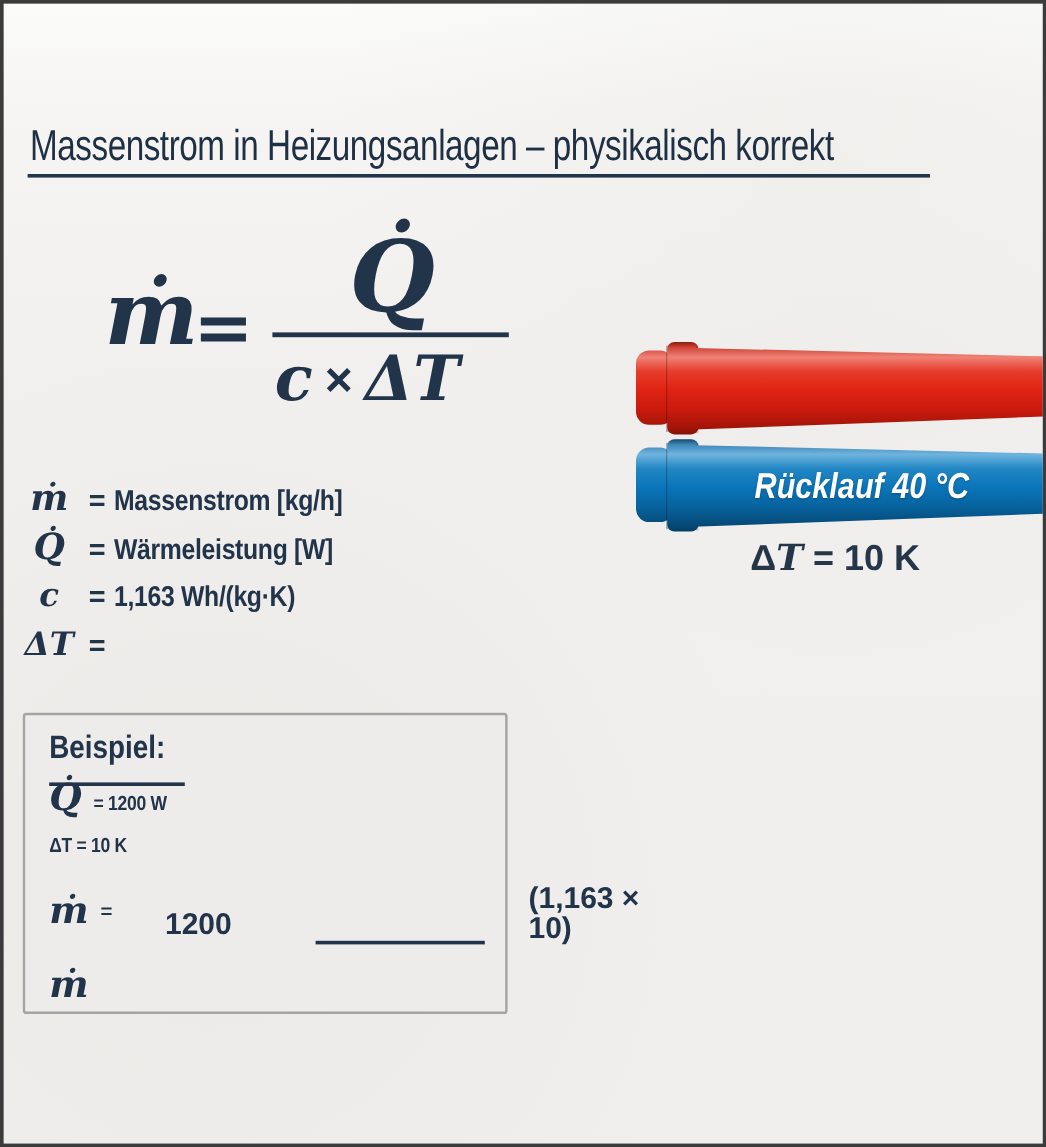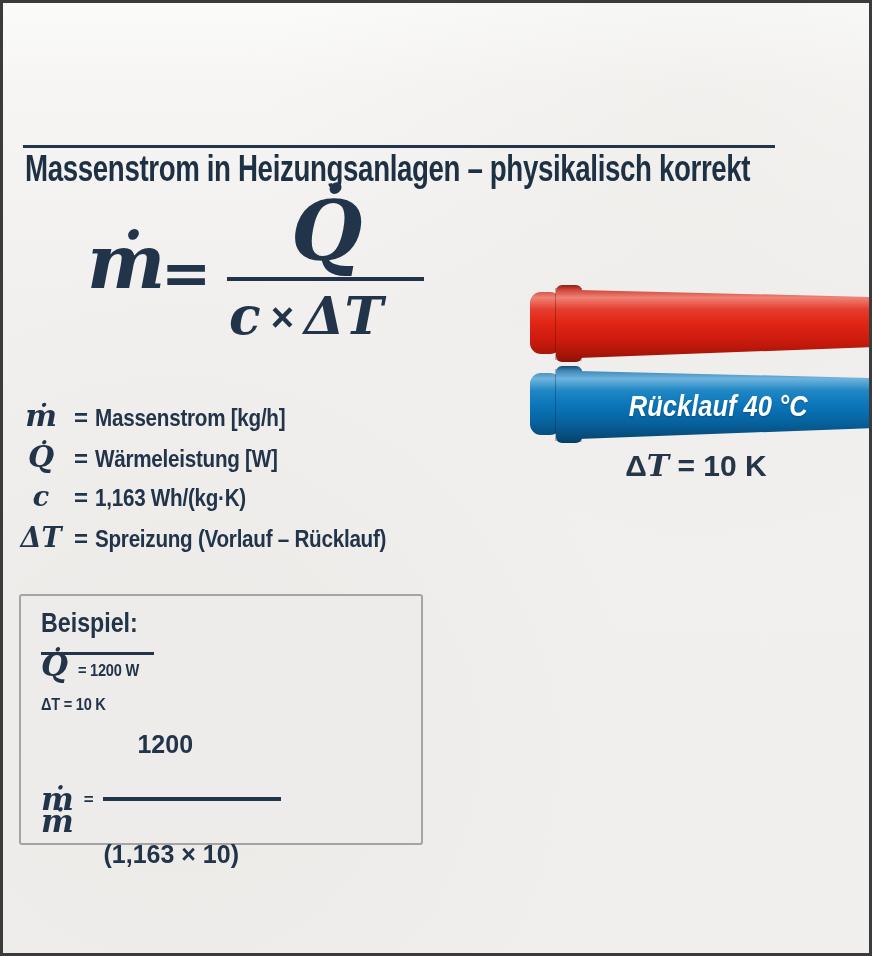--- a/index.html
+++ b/index.html
@@ -16,21 +16,21 @@
       radial-gradient(circle at 20% 75%, rgba(214,211,204,0.20), transparent 45%),
       radial-gradient(circle at 80% 12%, rgba(220,218,212,0.18), transparent 40%),
       linear-gradient(180deg,#fbfbfa 0%,#f6f5f3 9%,#f1f0ee 32%,#f0efed 100%);
     overflow:hidden;
     color:#22344a;
   }
   .abs{position:absolute;line-height:1;}
   .condensed{display:inline-block;transform:scaleX(0.86);transform-origin:left center;white-space:nowrap;}
 
   
-  .title{left:22px;top:100px;width:840px;font-size:36px;font-weight:bold;color:#1e3044;letter-spacing:-0.5px;margin-top:48px;}
+  .title{left:22px;top:100px;width:840px;font-size:36px;font-weight:normal;color:#1e3044;letter-spacing:-0.5px;}
   .title .condensed{transform:scaleX(0.77);}
   .title-rule{left:20px;top:142px;width:752px;height:3px;background:#23354a;}
 
   
   .sym{font-family:"DejaVu Serif",serif;font-style:italic;font-weight:bold;}
   .f-m{left:84px;top:222px;font-size:74px;}
   .f-eq{left:158px;top:240px;font-size:60px;font-family:"DejaVu Serif",serif;font-weight:bold;}
   .f-q{left:288px;top:187px;font-size:82px;}
   .f-bar{left:224px;top:274px;width:197px;height:4px;background:#22344a;}
   .f-den{left:226px;top:287px;font-size:52px;display:flex;gap:10px;align-items:baseline;}
@@ -61,21 +61,21 @@
     background:#edecea;border:2px solid #a5a4a2;border-radius:3px;}
   .ex-title{left:20px;top:14px;font-size:27px;font-weight:bold;
     border-bottom:3px solid #22344a;padding-bottom:15px;}
   .ex-row{display:flex;align-items:baseline;gap:10px;}
   .ex-q{left:20px;top:54px;}
   .ex-dt{left:20px;top:100px;}
   .ex-frac{left:20px;top:136px;display:flex;align-items:center;gap:10px;}
   .ex-res{left:20px;top:210px;}
   .ex-sym{font-family:"DejaVu Serif",serif;font-style:italic;font-weight:bold;font-size:31px;}
   .ex-text{font-size:17px;font-weight:bold;letter-spacing:-0.3px;}
-  .frac-col{display:flex;flex-direction:column;align-items:flex-start;gap:36px;}
+  .frac-col{display:flex;flex-direction:row;align-items:flex-end;gap:36px;}
   .frac-num{font-size:25px;font-weight:bold;padding:0 34px 4px 34px;}
   .frac-bar{width:178px;height:3.5px;background:#22344a;}
   .frac-den{font-size:25px;font-weight:bold;padding-top:5px;}
   .ex-unit{font-weight:normal;}
 </style>
 </head>
 <body>
 
 <div class="canvas">
 
@@ -108,21 +108,20 @@
       <span class="def-text"><span class="condensed">Wärmeleistung [W]</span></span>
     </div>
     <div class="def-row">
       <span class="def-sym" style="font-size:27px;">c</span>
       <span class="def-eq">=</span>
       <span class="def-text"><span class="condensed">1,163 Wh/(kg·K)</span></span>
     </div>
     <div class="def-row">
       <span class="def-sym" style="font-size:27px;">ΔT</span>
       <span class="def-eq">=</span>
-      <span class="def-text"><span class="condensed">Spreizung (Vorlauf – Rücklauf)</span></span>
     </div>
   </div>
 
   <svg class="pipe-svg pipe-red" viewBox="0 0 345 80">
     <defs>
       <linearGradient id="redG" x1="0" y1="0" x2="0" y2="80" gradientUnits="userSpaceOnUse">
         <stop offset="0" stop-color="#7e150c"></stop>
         <stop offset="0.07" stop-color="#cf4437"></stop>
         <stop offset="0.17" stop-color="#ef8276"></stop>
         <stop offset="0.32" stop-color="#e63c2c"></stop>

